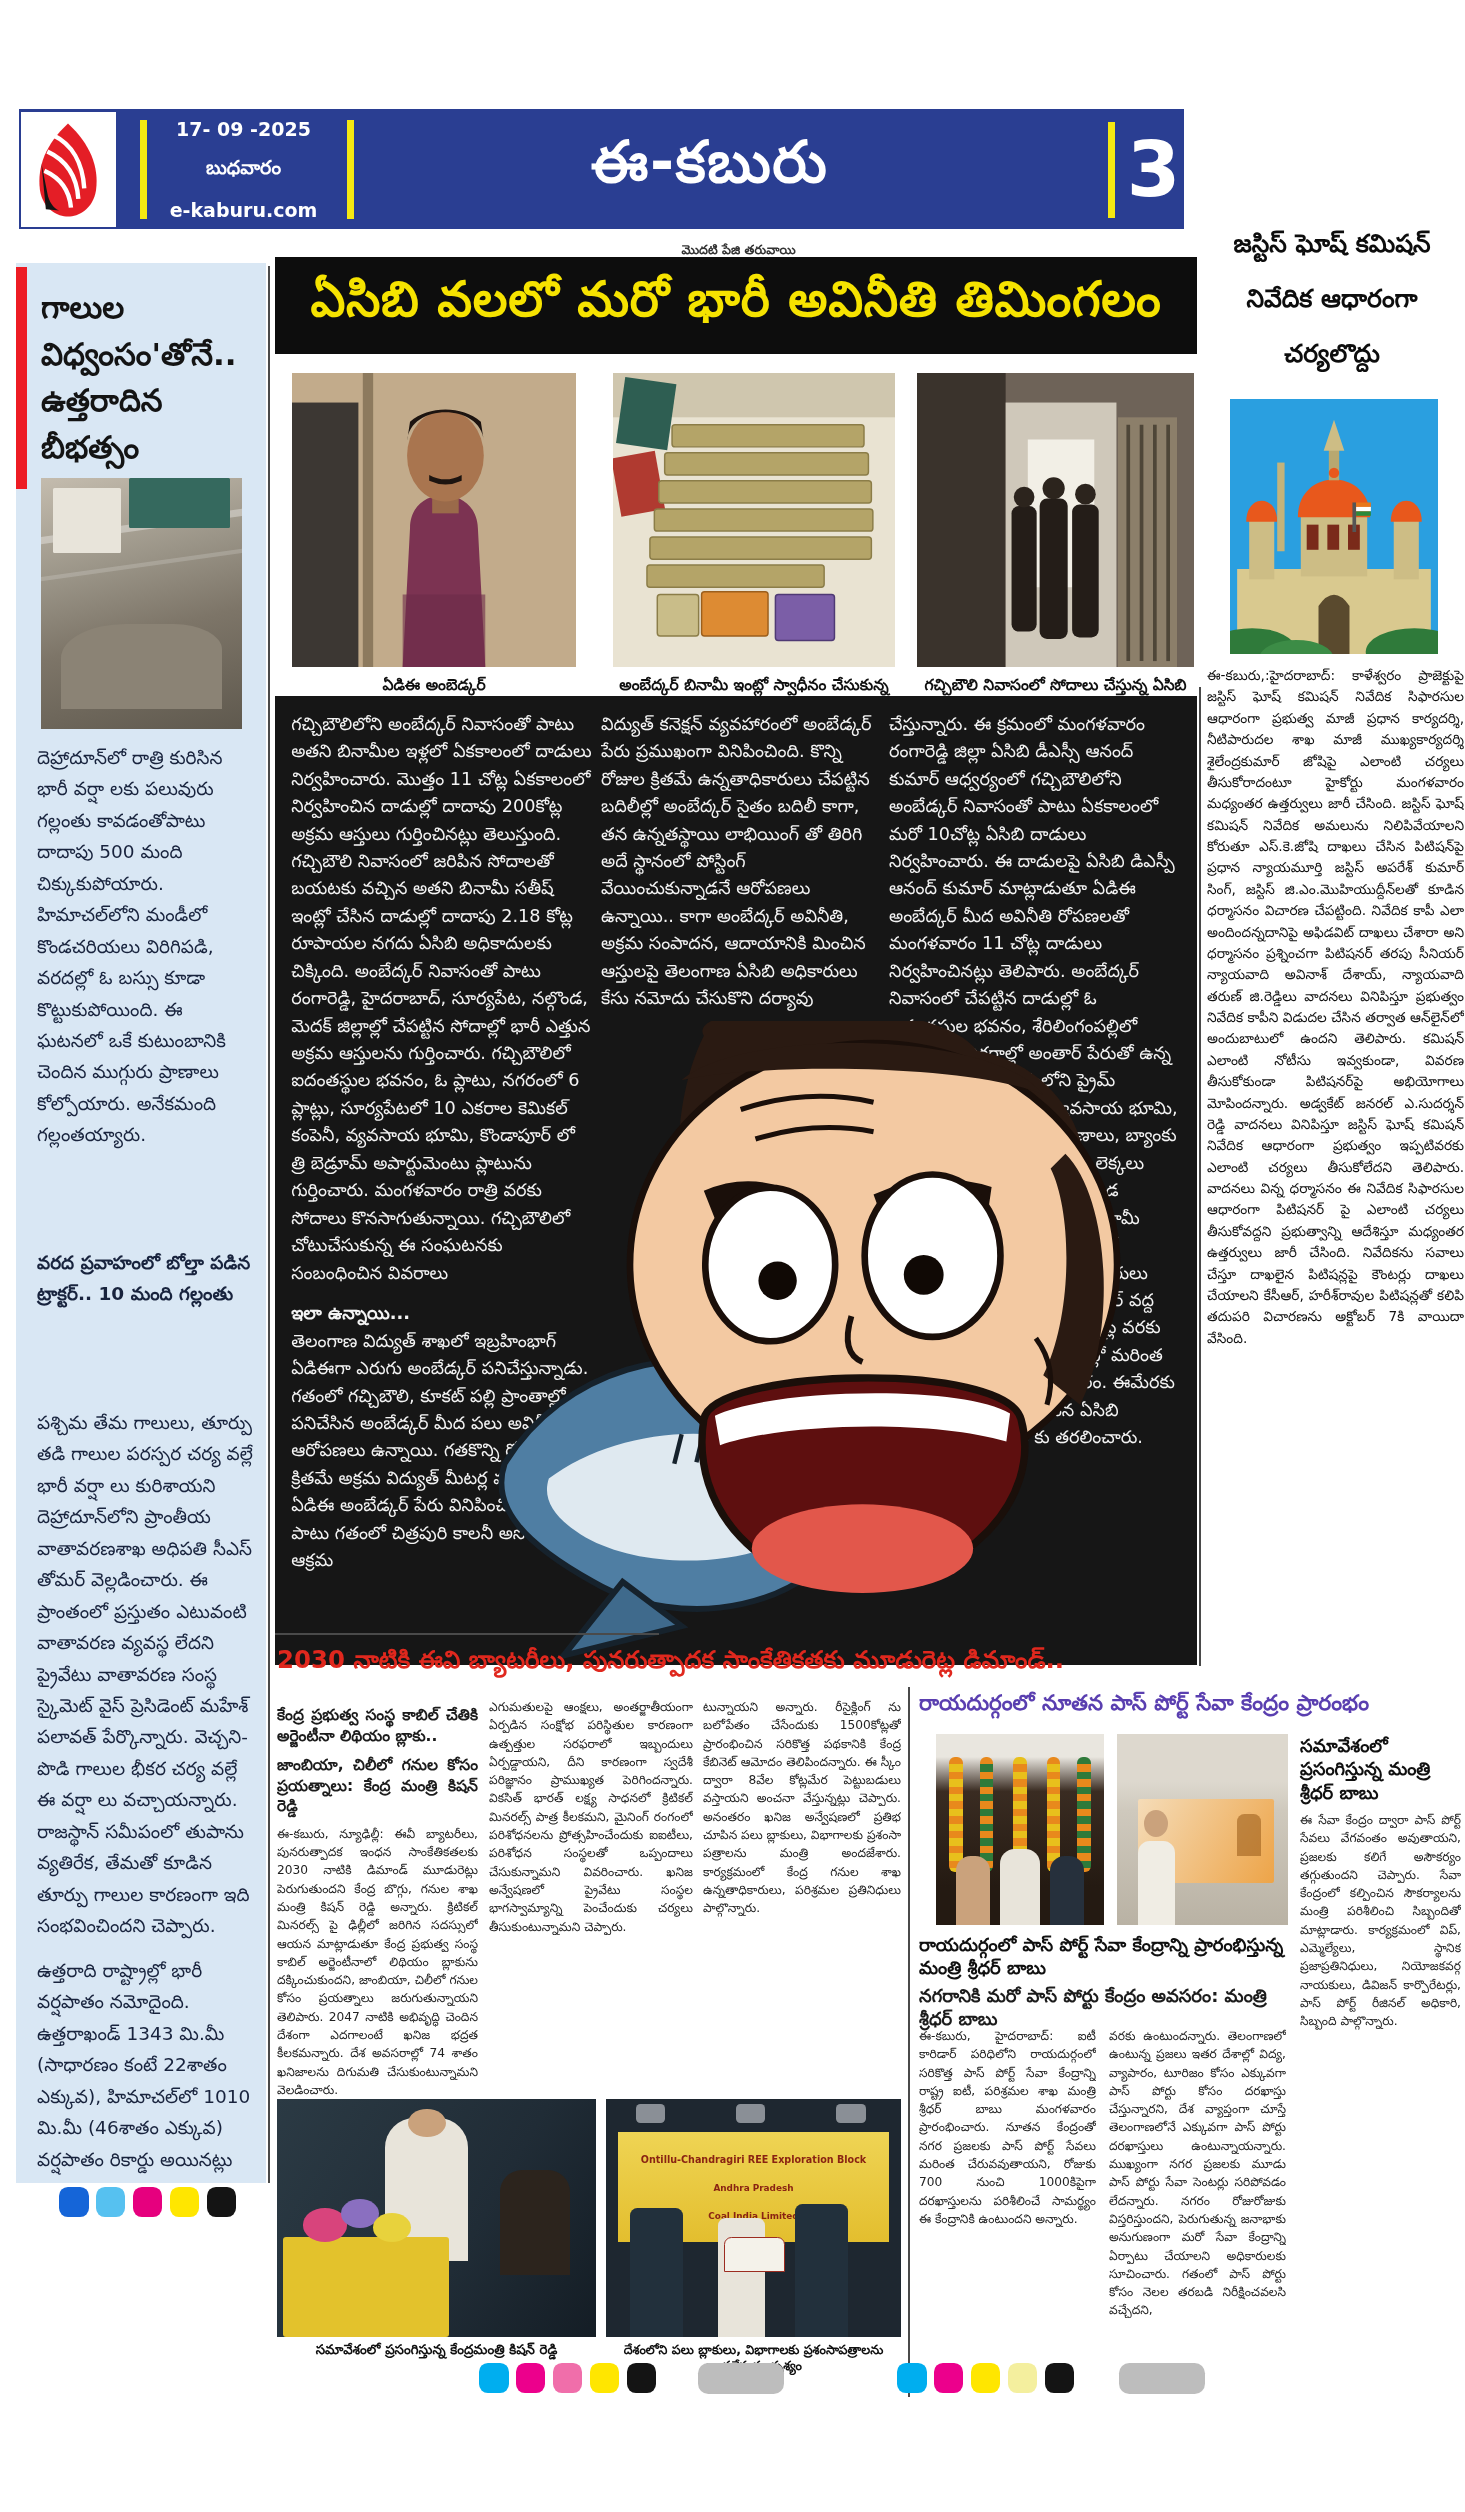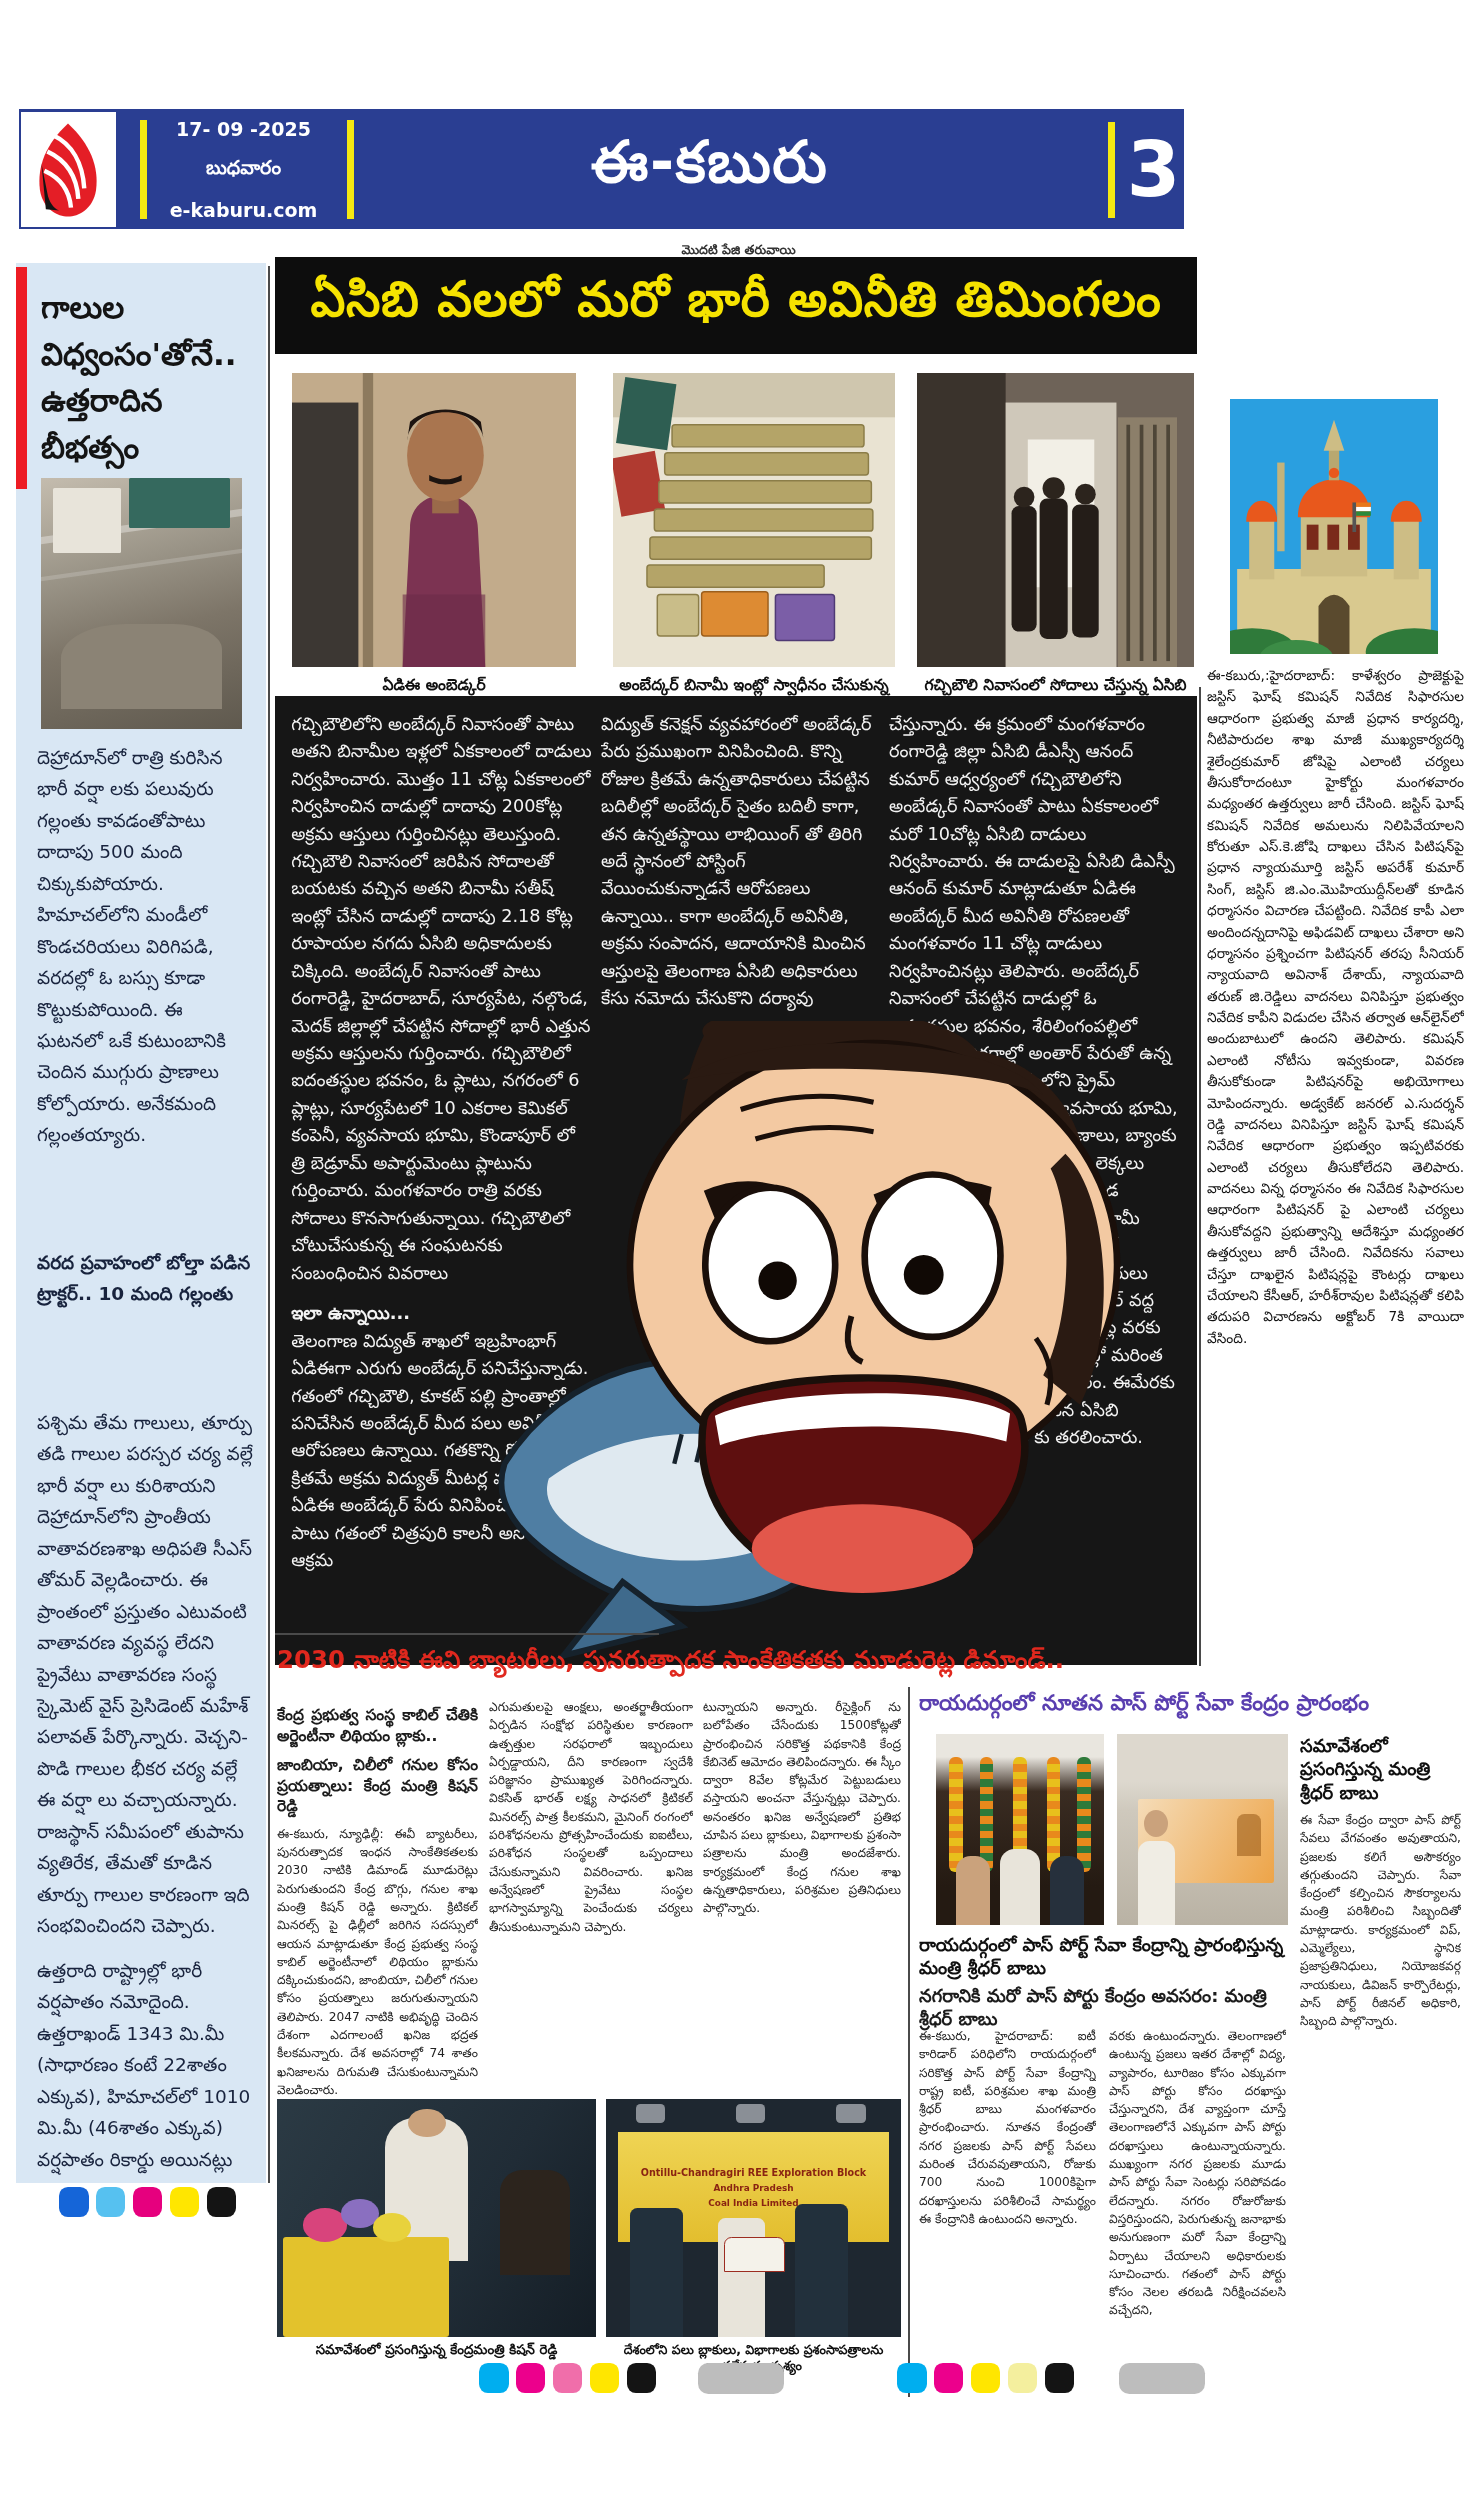--- a/index.html
+++ b/index.html
@@ -43,21 +43,21 @@
   .court-photo{left:1230px;top:399px;width:208px;height:255px;}
   .ghosh-body{left:1207px;top:665px;width:257px;height:1015px;font-size:13.7px;line-height:1.56;
               color:#101010;text-align:justify;overflow:hidden;}
   
   .min-headline{left:277px;top:1645px;width:842px;font-size:24.4px;font-weight:700;color:#e0281e;}
   .min-sub{font-size:15.5px;font-weight:700;color:#1c1c1c;line-height:1.35;margin:7.4px 0;}
   .min-col{position:absolute;font-size:12.2px;line-height:1.5;color:#222;text-align:justify;overflow:hidden;}
   .min-photo1{left:277px;top:2099px;width:319px;height:238px;background:linear-gradient(120deg,#2b3a44,#202c36 60%,#141d25);}
   .min-photo2{left:606px;top:2099px;width:295px;height:238px;background:#1e2730;}
   .banner{position:absolute;left:4%;top:14%;width:92%;height:46%;background:linear-gradient(180deg,#efd454,#e3be2e);
-          display:flex;flex-direction:column;align-items:center;justify-content:center;gap:5px;}
+          display:flex;flex-direction:column;align-items:center;justify-content:center;gap:18px;}
   .banner div{color:#8a2412;font-weight:700;}
   
   .pass-headline{left:919px;top:1690px;width:543px;text-align:left;font-size:21.4px;font-weight:700;color:#5a3fb0;}
   .pass-photo1{left:936px;top:1734px;width:168px;height:191px;background:linear-gradient(180deg,#e9e6df 12%,#3a2c22 30%,#241a12 80%);}
   .pass-photo2{left:1117px;top:1734px;width:171px;height:191px;background:linear-gradient(180deg,#ddd8ce 25%,#cfc9bd 40%,#b9b2a4);}
   .pass-cap{position:absolute;font-size:18px;font-weight:700;color:#101010;line-height:1.3;}
   .pass-col{position:absolute;font-size:12.2px;line-height:1.5;color:#222;text-align:justify;overflow:hidden;}
   
   .vrule{position:absolute;background:#4a4a4a;}
   .hrule{position:absolute;background:#4a4a4a;}
@@ -234,20 +234,23 @@
 
         <path d="M330 540 C340 470 740 460 760 540 C790 650 680 760 545 765 C410 770 310 660 330 540 Z" fill="#5e0f0f" stroke="#1a0f0a" stroke-width="10"></path>
         <path d="M345 535 C420 498 680 492 745 532 L740 570 C640 540 440 544 352 575 Z" fill="#ffffff"></path>
         <ellipse cx="545" cy="715" rx="150" ry="60" fill="#e2574b"></ellipse>
 
         <path d="M780 430 Q810 470 795 520" stroke="#1a0f0a" stroke-width="7" fill="none"></path>
       </g>
     </svg>
   </div>
 
+  <div class="abs ghosh-headline" style="white-space: pre-line;">జస్టిస్ ఘోష్ కమిషన్
+నివేదిక ఆధారంగా
+చర్యలొద్దు</div>
   <div class="abs photo court-photo">
     <svg width="100%" height="100%" viewBox="0 0 282 345" preserveAspectRatio="none">
       <rect width="282" height="345" fill="#2a9fe0"></rect>
       <rect x="10" y="230" width="262" height="115" fill="#d9c98f"></rect>
       <path d="M10 230 L272 230 L272 345 L10 345 Z" fill="#d9c98f"></path>
       <path d="M120 280 Q141 250 162 280 L162 345 L120 345 Z" fill="#5a4a2e"></path>
 
       <rect x="96" y="150" width="90" height="90" fill="#cdbd85"></rect>
       <path d="M92 160 C92 92 190 92 190 160 Z" fill="#e8581c"></path>
       <rect x="134" y="60" width="14" height="50" fill="#b8a870"></rect>

